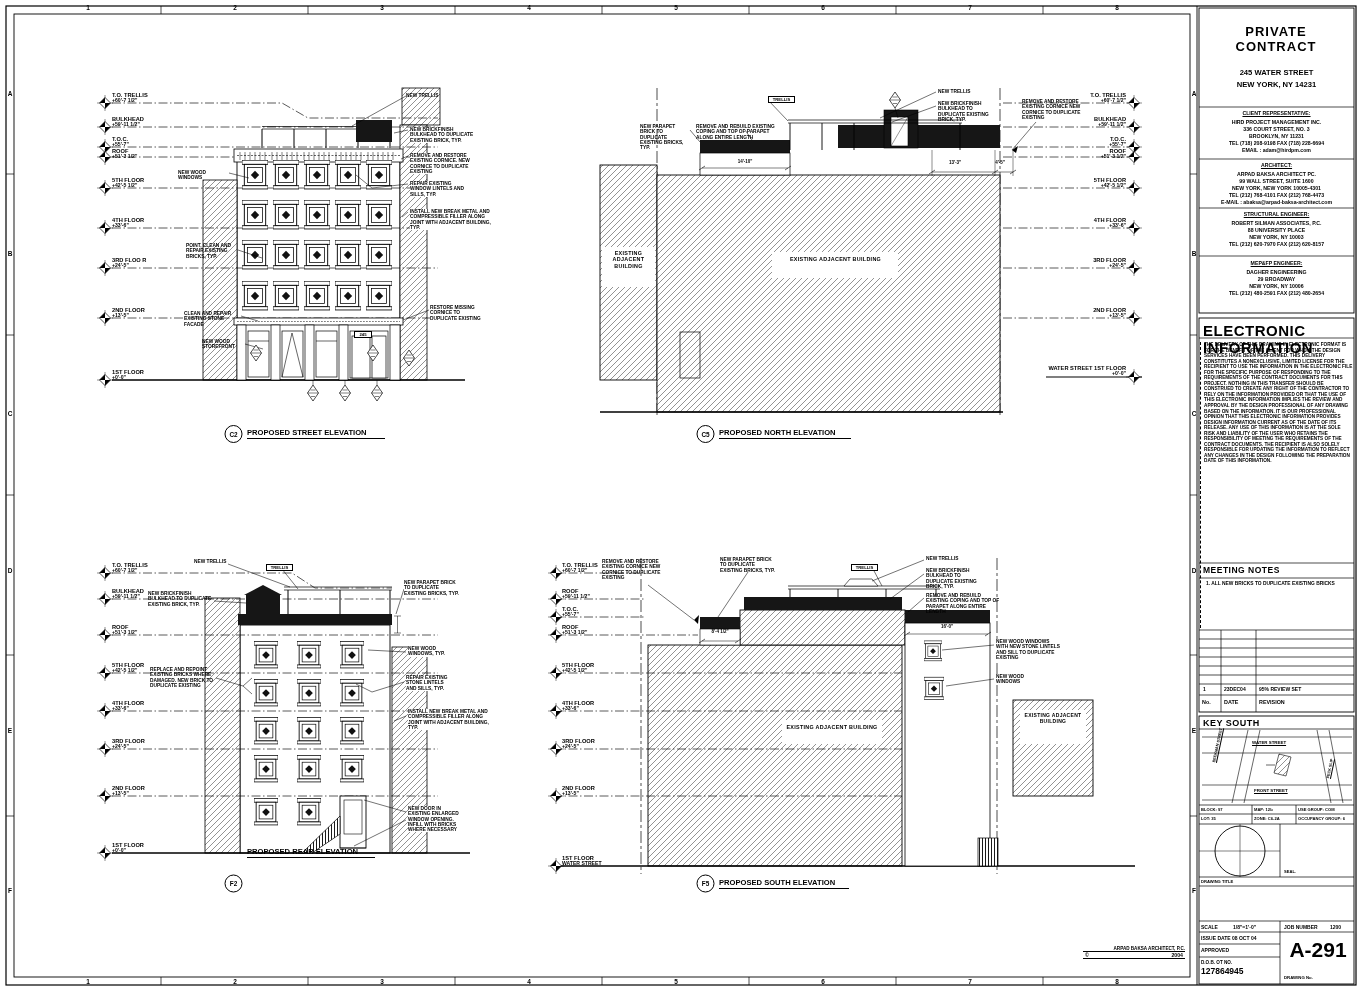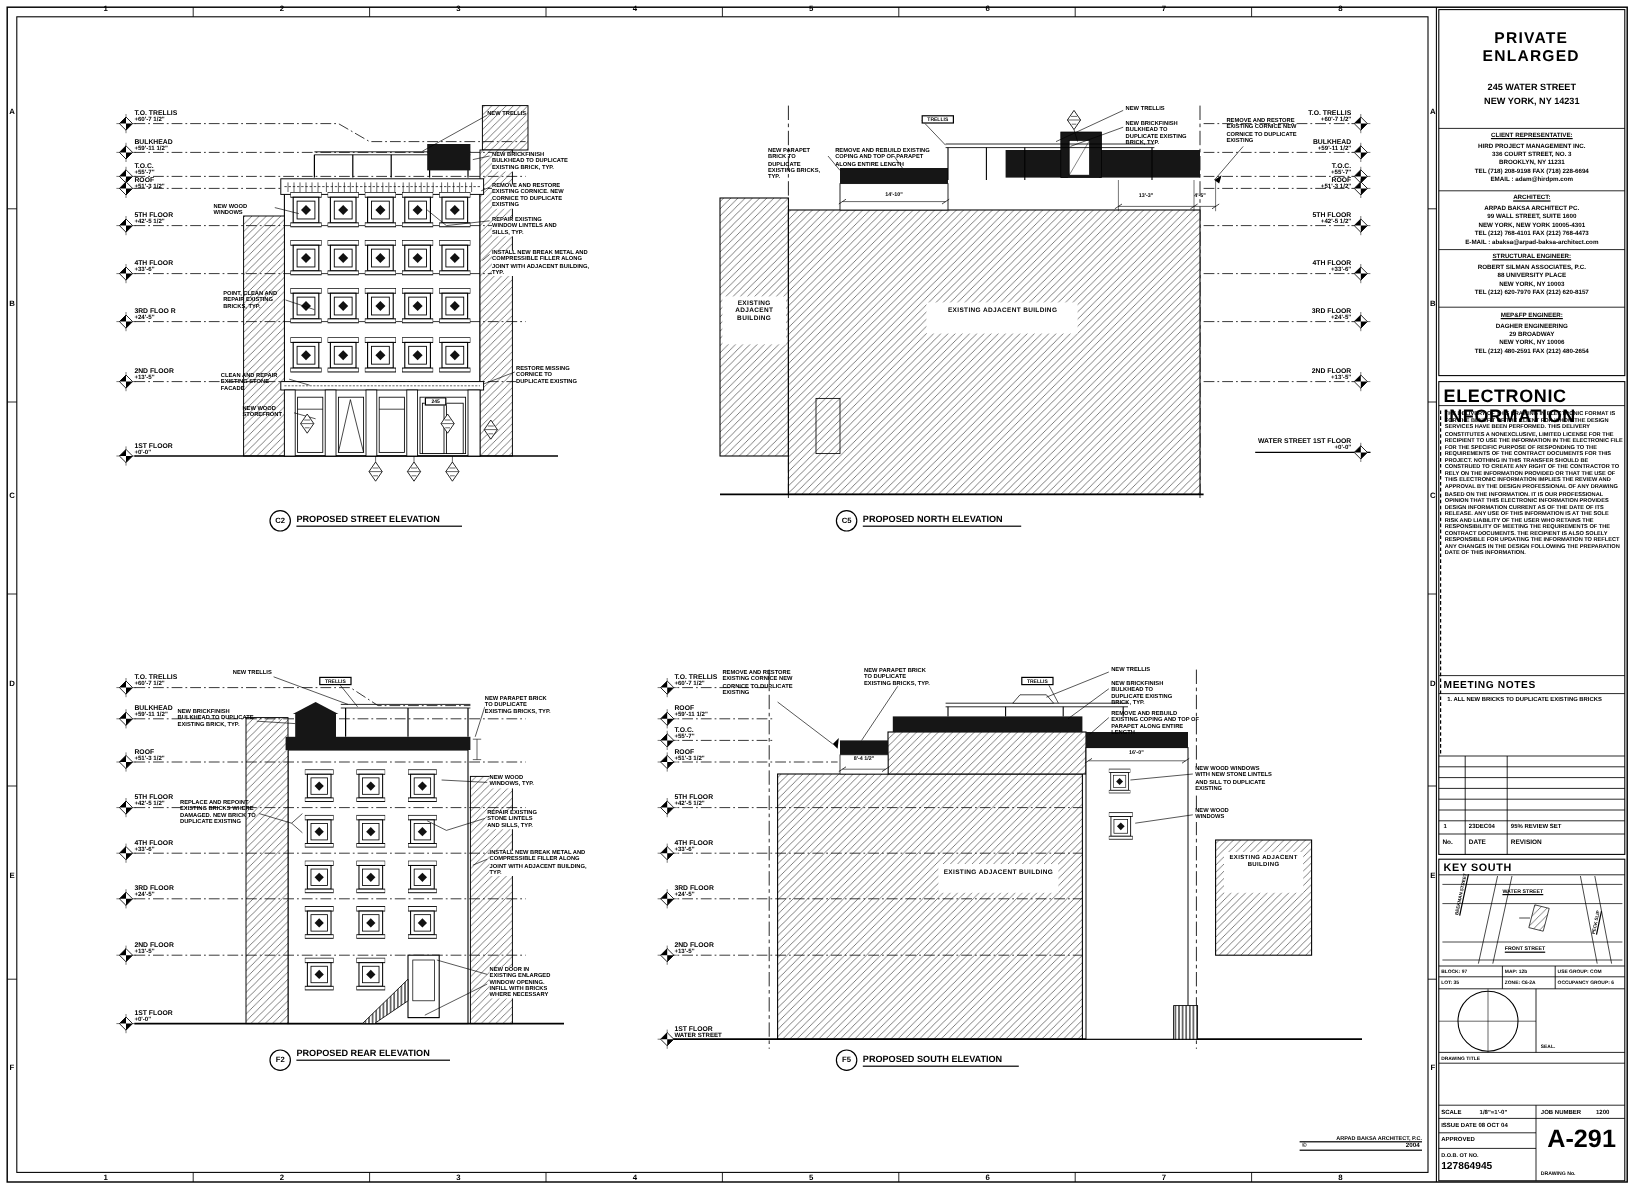--- a/index.html
+++ b/index.html
@@ -570,21 +570,21 @@
 <div class="tagbox" style="left:266px;top:564px;width:22px">TRELLIS</div>
 <div class="t" style="left:148px;top:591px;width:64px">NEW BRICKFINISH BULKHEAD TO DUPLICATE EXISTING BRICK, TYP.</div>
 <div class="t" style="left:150px;top:667px;width:64px">REPLACE AND REPOINT EXISTING BRICKS WHERE DAMAGED. NEW BRICK TO DUPLICATE EXISTING</div>
 <div class="t wbg" style="left:404px;top:580px;width:56px">NEW PARAPET BRICK TO DUPLICATE EXISTING BRICKS, TYP.</div>
 <div class="t wbg" style="left:408px;top:646px;width:44px">NEW WOOD WINDOWS, TYP.</div>
 <div class="t wbg" style="left:406px;top:675px;width:46px">REPAIR EXISTING STONE LINTELS AND SILLS, TYP.</div>
 <div class="t wbg" style="left:408px;top:709px;width:86px">INSTALL NEW BREAK METAL AND COMPRESSIBLE FILLER ALONG JOINT WITH ADJACENT BUILDING, TYP.</div>
 <div class="t wbg" style="left:408px;top:806px;width:52px">NEW DOOR IN EXISTING ENLARGED WINDOW OPENING. INFILL WITH BRICKS WHERE NECESSARY</div>
 
 <div class="dtag" style="left:226px;top:880px;width:15px">F2</div>
-<div class="dttl" style="left:247px;top:873px;width:128px">PROPOSED REAR ELEVATION</div>
+<div class="dttl" style="left:247px;top:847px;width:128px">PROPOSED REAR ELEVATION</div>
 
 <div class="lvl" style="left:562px;top:562px;width:72px">
       <div class="ln">T.O. TRELLIS</div>
       <div class="le">+60'-7 1/2"</div>
     </div>
 <div class="lvl" style="left:562px;top:588px;width:72px">
       <div class="ln">ROOF</div>
       <div class="le">+59'-11 1/2"</div>
     </div>
 <div class="lvl" style="left:562px;top:606px;width:72px">
@@ -633,21 +633,21 @@
 <div class="dttl" style="left:719px;top:878px;width:130px">PROPOSED SOUTH ELEVATION</div>
 
 <div style="position:absolute;left:1083px;top:946px;width:102px">
   <div class="rt" style="font-size:4.6px;font-weight:700">ARPAD BAKSA ARCHITECT, P.C.</div>
   <div style="border-top:0.7px solid #000;border-bottom:0.7px solid #000;display:flex;justify-content:space-between;font-size:5.2px;font-weight:700;padding:0 2px">
     <span>©</span>
     <span>2004</span>
   </div>
 </div>
 
-<div style="position:absolute;left:1216px;top:24px;width:120px;text-align:center;font-size:13px;font-weight:700;line-height:15px;letter-spacing:1px">PRIVATE ENLARGED</div>
+<div style="position:absolute;left:1216px;top:24px;width:120px;text-align:center;font-size:13px;font-weight:700;line-height:15px;letter-spacing:1px">PRIVATE CONTRACT</div>
 <div style="position:absolute;left:1199px;top:68px;width:155px;text-align:center;font-size:7.6px;font-weight:700">245 WATER STREET</div>
 <div style="position:absolute;left:1199px;top:80px;width:155px;text-align:center;font-size:7.6px;font-weight:700">NEW YORK, NY  14231</div>
 
 <div class="tbh" style="left:1199px;top:110px">CLIENT REPRESENTATIVE:</div>
 <div class="tbl" style="left:1199px;top:119px">HIRD PROJECT MANAGEMENT INC.</div>
 <div class="tbl" style="left:1199px;top:126px">336 COURT STREET, NO. 3</div>
 <div class="tbl" style="left:1199px;top:133px">BROOKLYN, NY 11231</div>
 <div class="tbl" style="left:1199px;top:140px">TEL (718) 208-9198 FAX (718) 228-6694</div>
 <div class="tbl" style="left:1199px;top:147px">EMAIL : adam@hirdpm.com</div>
 

